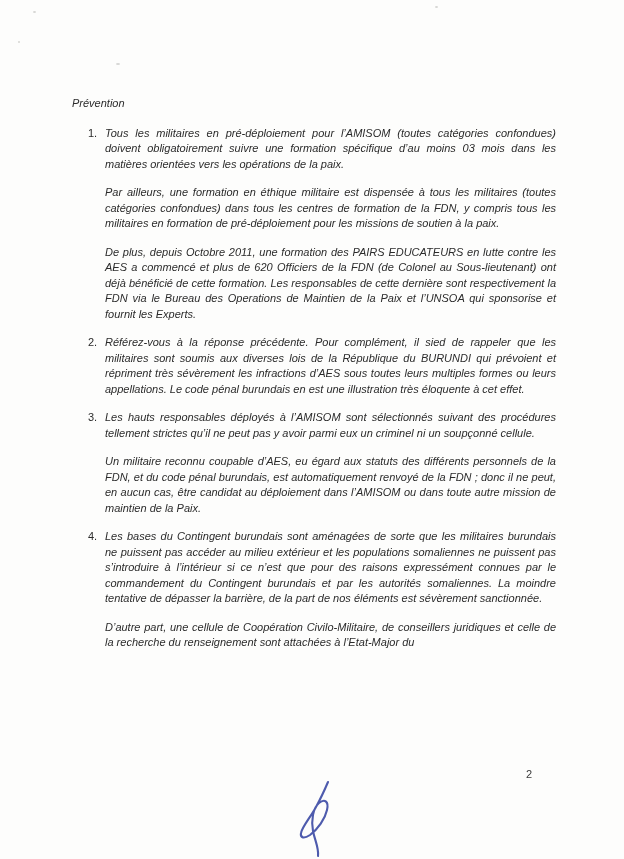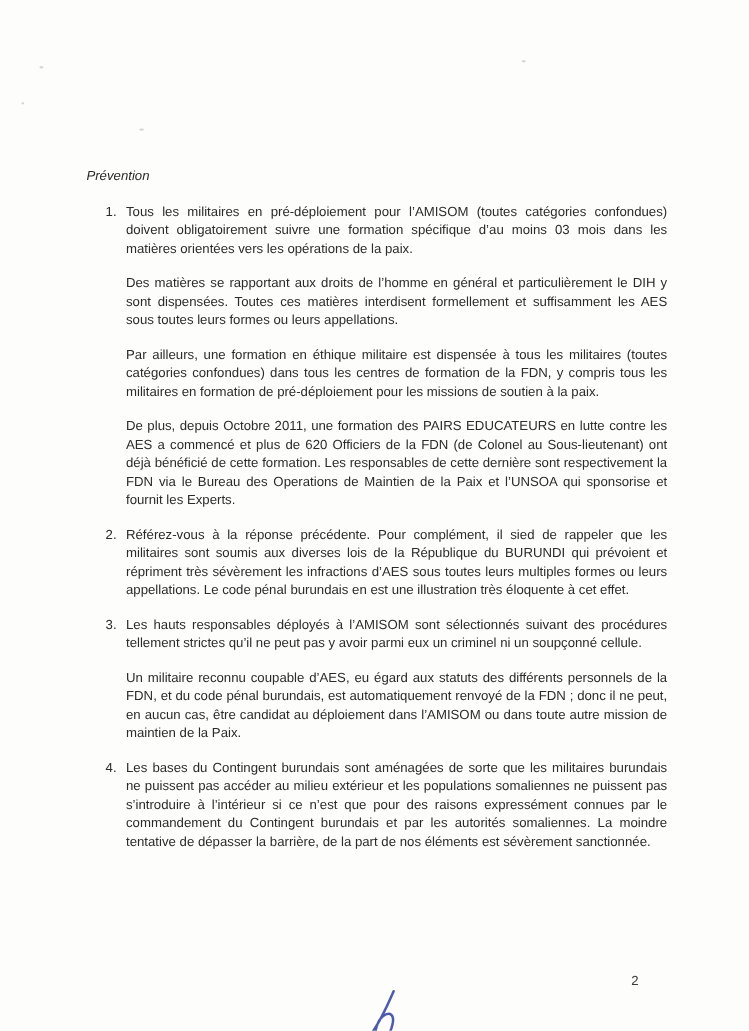--- a/index.html
+++ b/index.html
@@ -8,21 +8,20 @@
     background: #fdfdfc;
     font-family: "Liberation Sans", "DejaVu Sans", sans-serif;
     color: #2b2b2b;
     overflow: hidden;
     position: relative;
   }
   .page {
     position: relative;
     width: 624px; height: 714px;
     background: #fdfdfc;
-    margin-top: 44px;
   }
   .content {
     position: absolute;
     left: 72px; top: 96px;
     width: 484px;
     font-size: 11px;
     line-height: 15.5px;
   }
   .sec-heading {
     font-style: italic;
@@ -34,21 +33,21 @@
   .item {
     display: flex;
     align-items: flex-start;
     padding-left: 16px;
   }
   .item .num {
     flex: none;
     width: 17px;
     text-align: left;
   }
-  .item .body { flex: 1; min-width: 0; }
+  .item .body { flex: 1; min-width: 0; font-style: italic; }
   p.para {
     margin: 0 0 13px 0;
     text-align: justify;
   }
   .pagenum {
     position: absolute;
     left: 526px; top: 768px;
     font-size: 11px;
     color: #3a3a3a;
   }
@@ -79,21 +78,20 @@
   <span class="speck s4"></span>
 
   <div class="content">
 
     <h2 class="sec-heading">Prévention</h2>
 
     <div class="item">
       <span class="num">1.</span>
       <div class="body">
         <p class="para">Tous les militaires en pré-déploiement pour l’AMISOM (toutes catégories confondues)  doivent obligatoirement suivre une formation spécifique d’au moins 03 mois dans les matières orientées vers les opérations de la paix.</p>
-        <p class="para">Des matières se rapportant aux droits de l’homme en général et particulièrement le DIH y sont dispensées. Toutes ces matières interdisent formellement et suffisamment les AES sous toutes leurs formes ou leurs appellations.</p>
         <p class="para">Par ailleurs, une formation en éthique militaire est dispensée à tous les militaires (toutes catégories confondues) dans tous les centres de formation de la FDN, y compris tous les militaires en formation de pré-déploiement pour les missions de soutien à la paix.</p>
         <p class="para">De plus, depuis Octobre 2011, une formation des PAIRS EDUCATEURS en lutte contre les AES a commencé et plus de 620 Officiers de la FDN (de Colonel au Sous-lieutenant) ont déjà bénéficié de cette formation. Les responsables de cette dernière sont respectivement la FDN via le Bureau des Operations de Maintien de la Paix et l’UNSOA qui sponsorise et fournit les Experts.</p>
       </div>
     </div>
 
     <div class="item">
       <span class="num">2.</span>
       <div class="body">
         <p class="para">Référez-vous à la réponse précédente. Pour complément, il sied de rappeler que les militaires sont soumis aux diverses lois de la République du BURUNDI qui prévoient et répriment très sévèrement les infractions d’AES sous toutes leurs multiples formes ou leurs appellations. Le code pénal burundais en est une illustration très éloquente à cet effet.</p>
       </div>
@@ -105,20 +103,21 @@
         <p class="para">Les hauts responsables déployés à l’AMISOM sont sélectionnés suivant des procédures tellement strictes qu’il ne peut pas y avoir parmi eux un criminel ni un soupçonné cellule.</p>
         <p class="para">Un militaire reconnu coupable d’AES, eu égard aux statuts des différents personnels de la FDN, et du code pénal burundais, est automatiquement renvoyé de la FDN ; donc il ne peut, en aucun cas, être candidat au déploiement dans l’AMISOM ou dans toute autre mission de maintien de la Paix.</p>
       </div>
     </div>
 
 
     <div class="item">
       <span class="num">4.</span>
       <div class="body">
         <p class="para">Les bases du Contingent burundais sont aménagées de sorte que les militaires burundais ne puissent pas accéder au milieu extérieur et les populations somaliennes ne puissent pas s’introduire à l’intérieur si ce n’est que pour des raisons expressément connues par le commandement du Contingent burundais et par les autorités somaliennes. La moindre tentative de dépasser la barrière, de la part de nos éléments est sévèrement sanctionnée.</p>
+        <p class="para">D’autre part, une cellule de Coopération Civilo-Militaire, de conseillers juridiques et celle de la recherche du renseignement sont attachées à l’Etat-Major du</p>
       </div>
     </div>
 
   </div>
 
   <div class="pagenum">2</div>
 
   <svg class="signature" viewBox="0 0 46 78" fill="none" xmlns="http://www.w3.org/2000/svg">
     <path d="M34 2 C31 9 27 18 22 27 C16 38 8 47 7 53 C6 58 10 59 16 55 C24 49 31 39 33 30 C35 22 31 18 25 23 C19 28 17 40 19 51 C21 61 25 68 24 76" stroke="#3f4da6" stroke-width="2.1" stroke-linecap="round" opacity="0.92"></path>
   </svg>

